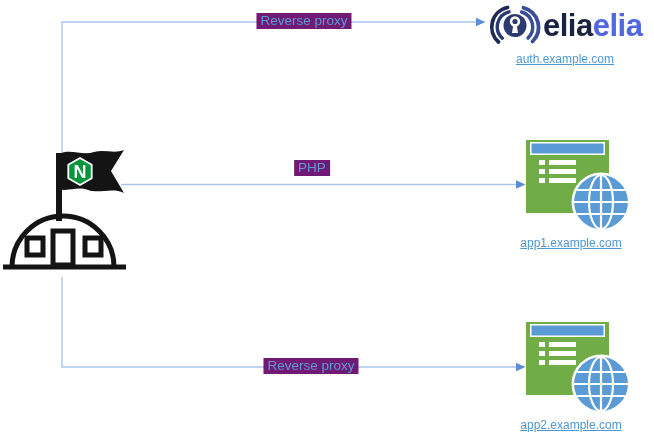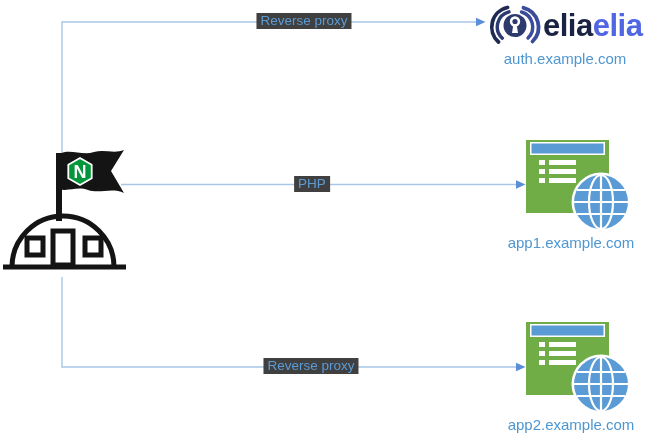--- a/index.html
+++ b/index.html
@@ -24,35 +24,36 @@
   }
   .abs{position:absolute;}
   svg{display:block;}
 
   .edge-line{fill:none;stroke:var(--connector);stroke-width:1.4;}
   .edge-arrow{fill:var(--arrowhead);stroke:none;}
 
   .edge-label{
     position:absolute;
     transform:translate(-50%,-50%);
-    background:#404040;
+    background:#701a75;
     color:var(--edge-label);
     font-size:13.5px;
     line-height:16px;
     padding:0 4px;
     white-space:nowrap;
   }
   .domain-label{
     position:absolute;
     width:170px;
     text-align:center;
     color:var(--domain-label);
-    font-size:15px;
+    font-size:12px;
     line-height:18px;
     white-space:nowrap;
+    text-decoration:underline;
   }
 
   .building-stroke{fill:none;stroke:var(--nginx-black);stroke-width:5;}
   .flag-fill{fill:var(--nginx-black);}
   .hex-fill{fill:var(--nginx-green);stroke:#ffffff;stroke-width:1.8;}
   .flag-letter{
     fill:#ffffff;
     font-family:"Liberation Sans", sans-serif;
     font-size:18px;font-weight:800;
     text-anchor:middle;
@@ -179,16 +180,16 @@
       <line class="globe-grid" x1="61" y1="56" x2="109" y2="56"></line>
       <line class="globe-grid" x1="58" y1="68" x2="112" y2="68"></line>
       <line class="globe-grid" x1="61" y1="80" x2="109" y2="80"></line>
       <line class="globe-grid" x1="85" y1="41" x2="85" y2="95"></line>
       <ellipse class="globe-grid" cx="85" cy="68" rx="12" ry="27"></ellipse>
     </g>
   </svg>
   <div class="domain-label" style="left:486px;top:416px;">app2.example.com</div>
 
   <div class="edge-label" style="left:304px;top:21px;">Reverse proxy</div>
-  <div class="edge-label" style="left:312px;top:184px;">PHP</div>
+  <div class="edge-label" style="left:312px;top:168px;">PHP</div>
   <div class="edge-label" style="left:311px;top:366px;">Reverse proxy</div>
 
 </div>
 
 </body></html>

